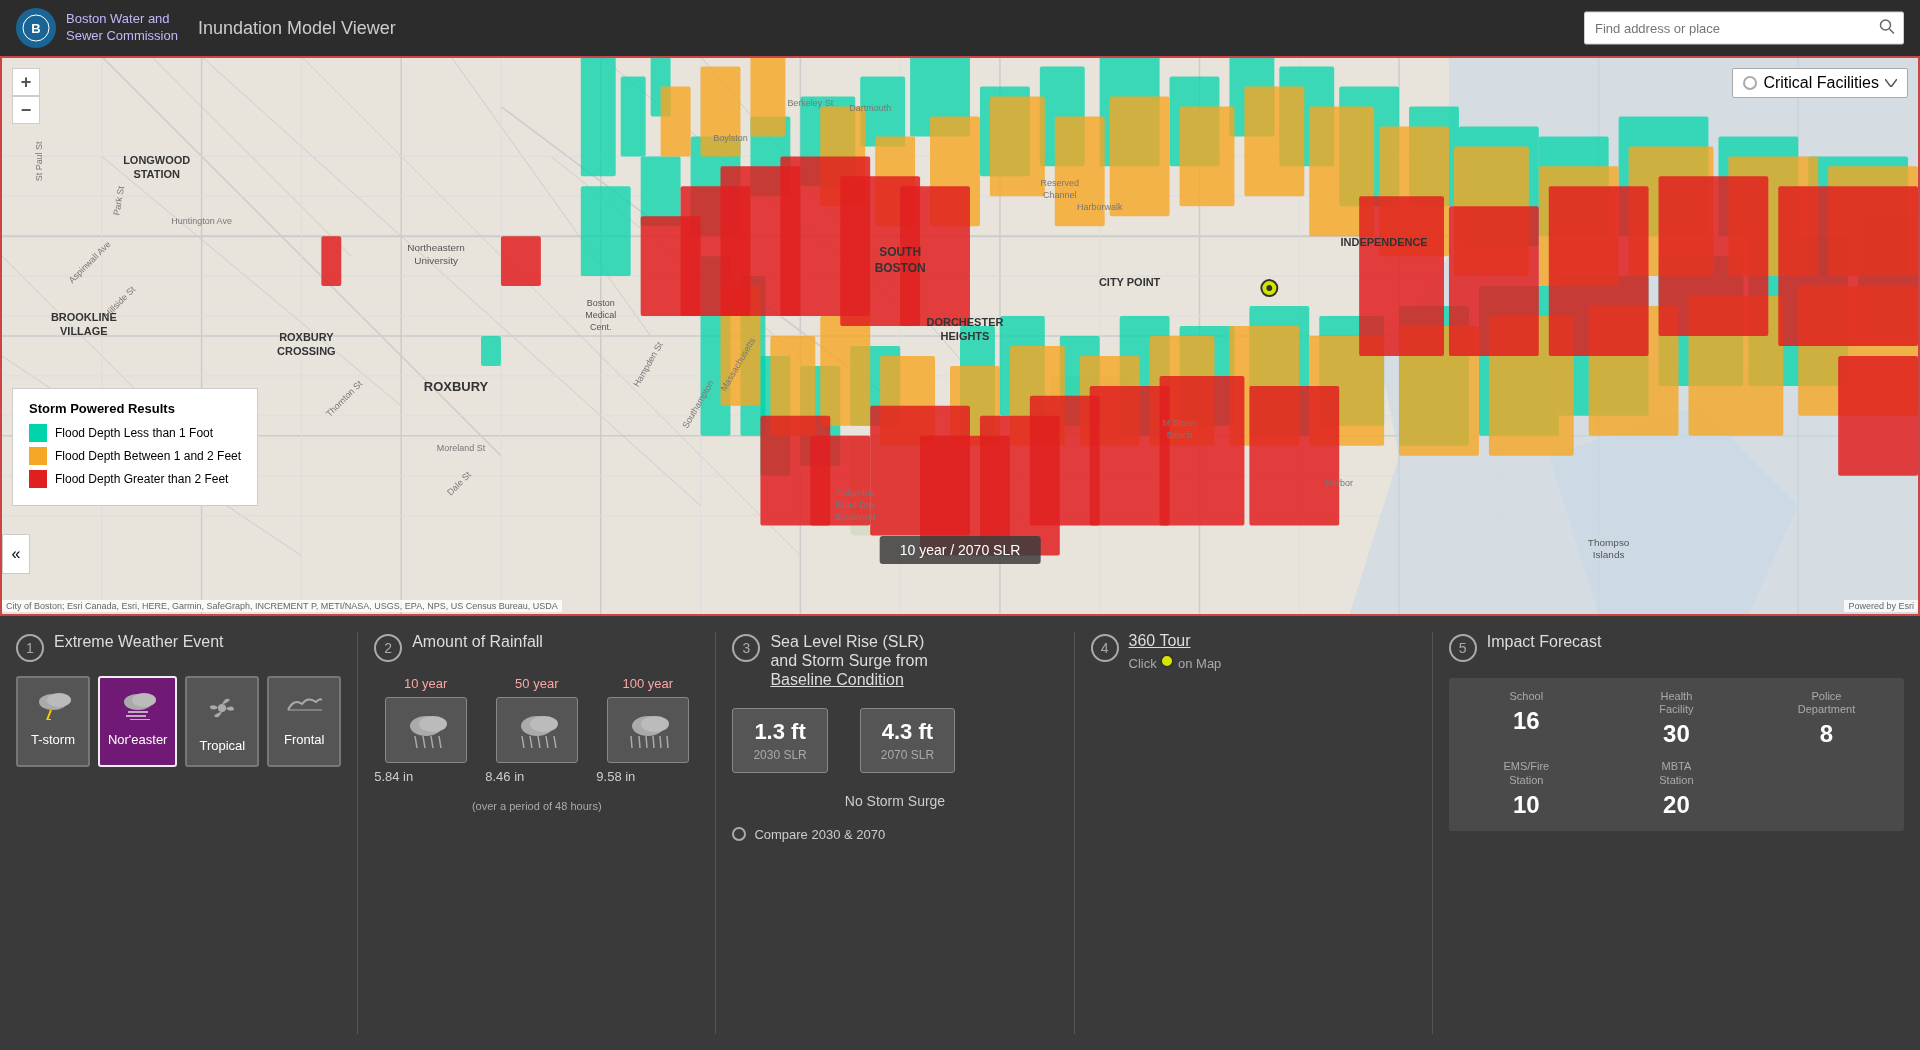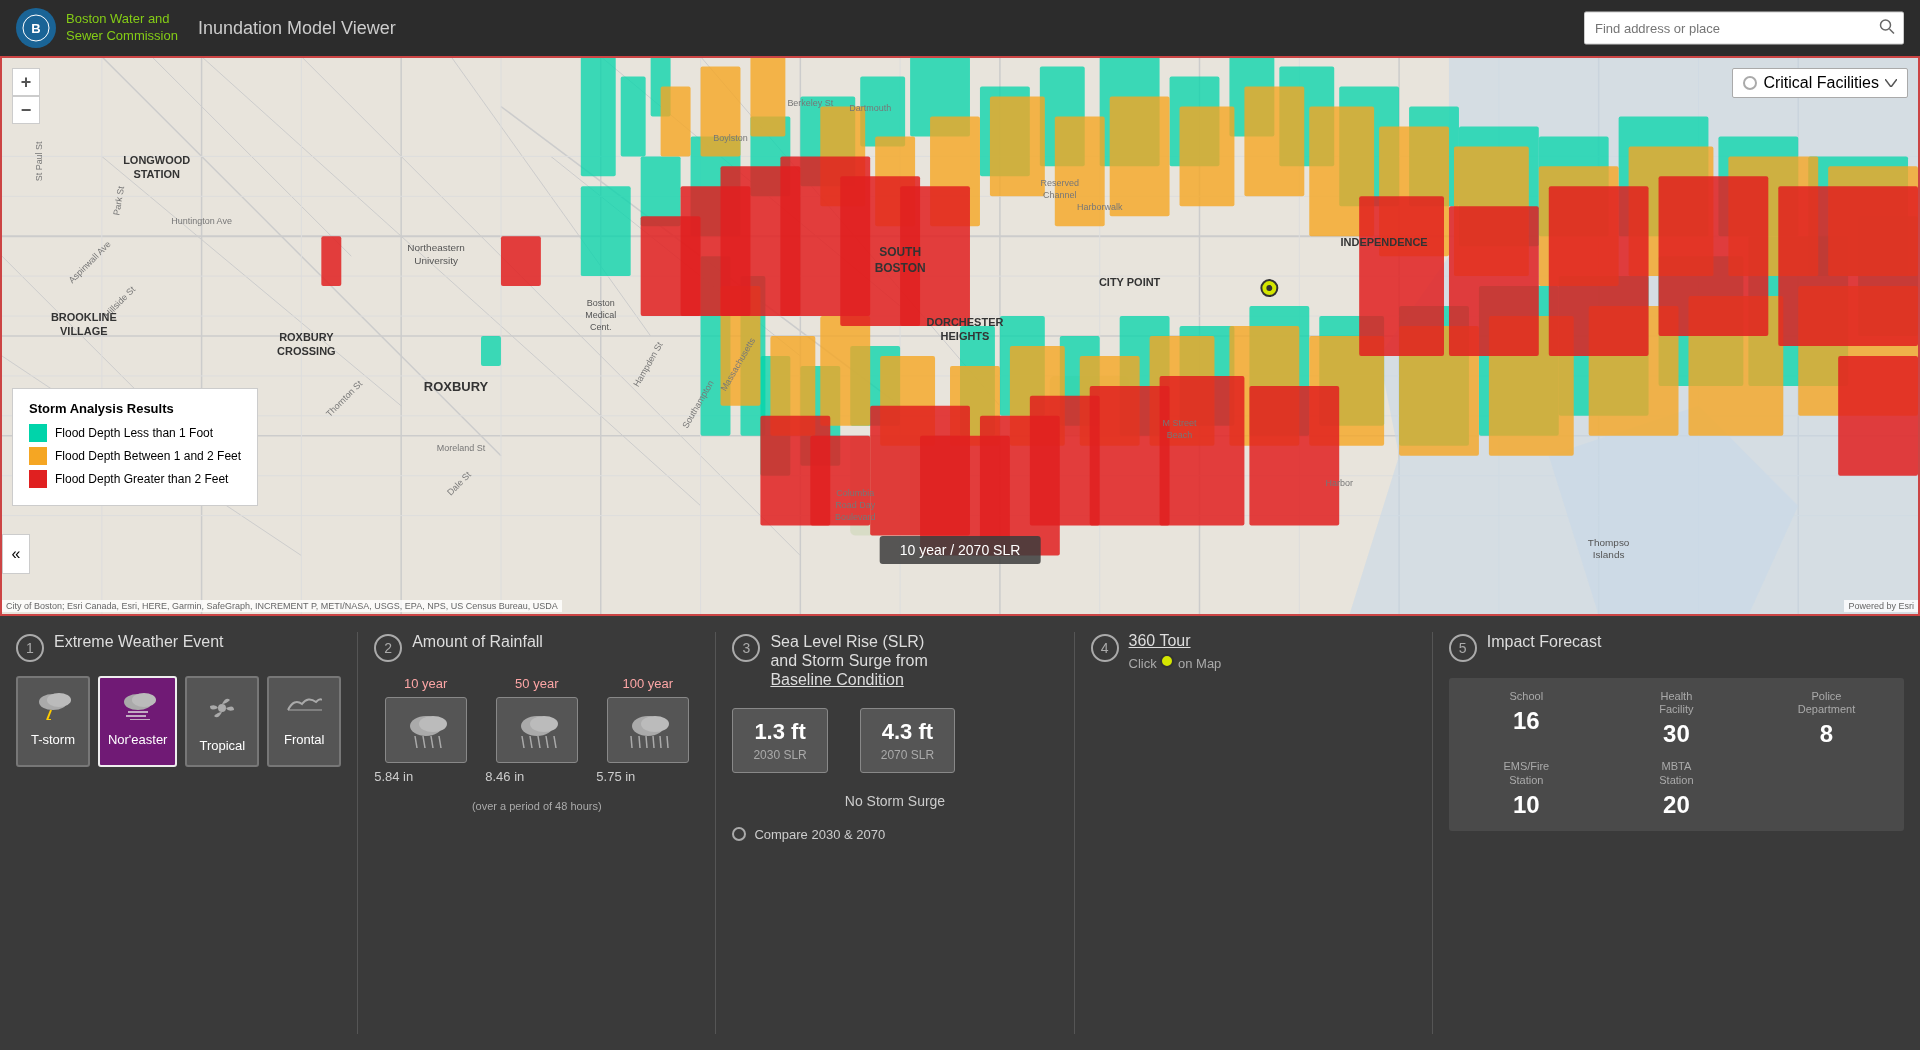--- a/index.html
+++ b/index.html
@@ -28,21 +28,21 @@
       display: flex;
       align-items: center;
       justify-content: center;
       color: white;
       font-size: 18px;
       font-weight: bold;
     }
     .logo-text {
       font-size: 13px;
       line-height: 1.3;
-      color: #84cc16;
+      color: #c4b5fd;
     }
     .header-title {
       color: #ccc;
       font-size: 18px;
       margin-left: 20px;
       font-weight: 300;
     }
     .header-search {
       position: absolute;
       right: 16px;
@@ -658,21 +658,21 @@
 
     <text x="730" y="85" text-anchor="middle" font-size="9" fill="#777">Boylston</text>
   </svg>
 
   <div class="map-zoom">
     <button class="zoom-btn">+</button>
     <button class="zoom-btn">−</button>
   </div>
 
   <div class="map-legend">
-    <div class="legend-title">Storm Analysis Results</div>
+    <div class="legend-title">Storm Powered Results</div>
     <div class="legend-item">
       <div class="legend-color" style="background:#00d4aa;"></div>
       <span>Flood Depth Less than 1 Foot</span>
     </div>
     <div class="legend-item">
       <div class="legend-color" style="background:#f5a623;"></div>
       <span>Flood Depth Between 1 and 2 Feet</span>
     </div>
     <div class="legend-item">
       <div class="legend-color" style="background:#e02020;"></div>
@@ -796,21 +796,21 @@
             <ellipse cx="25" cy="16" rx="16" ry="10" fill="#aaa"></ellipse>
             <ellipse cx="32" cy="14" rx="14" ry="8" fill="#bbb"></ellipse>
             <line x1="8" y1="26" x2="9" y2="38" stroke="#aaa" stroke-width="1.5"></line>
             <line x1="16" y1="26" x2="17" y2="38" stroke="#aaa" stroke-width="1.5"></line>
             <line x1="23" y1="26" x2="24" y2="38" stroke="#aaa" stroke-width="1.5"></line>
             <line x1="30" y1="26" x2="31" y2="38" stroke="#aaa" stroke-width="1.5"></line>
             <line x1="37" y1="26" x2="38" y2="38" stroke="#aaa" stroke-width="1.5"></line>
             <line x1="44" y1="26" x2="45" y2="38" stroke="#aaa" stroke-width="1.5"></line>
           </svg>
         </div>
-        <div class="rainfall-value">5.75 in</div>
+        <div class="rainfall-value">9.58 in</div>
       </div>
     </div>
     <div class="rainfall-note">(over a period of 48 hours)</div>
   </div>
 
   <div class="section-divider"></div>
 
   <div class="section">
     <div class="section-header">
       <div class="section-number">3</div>

